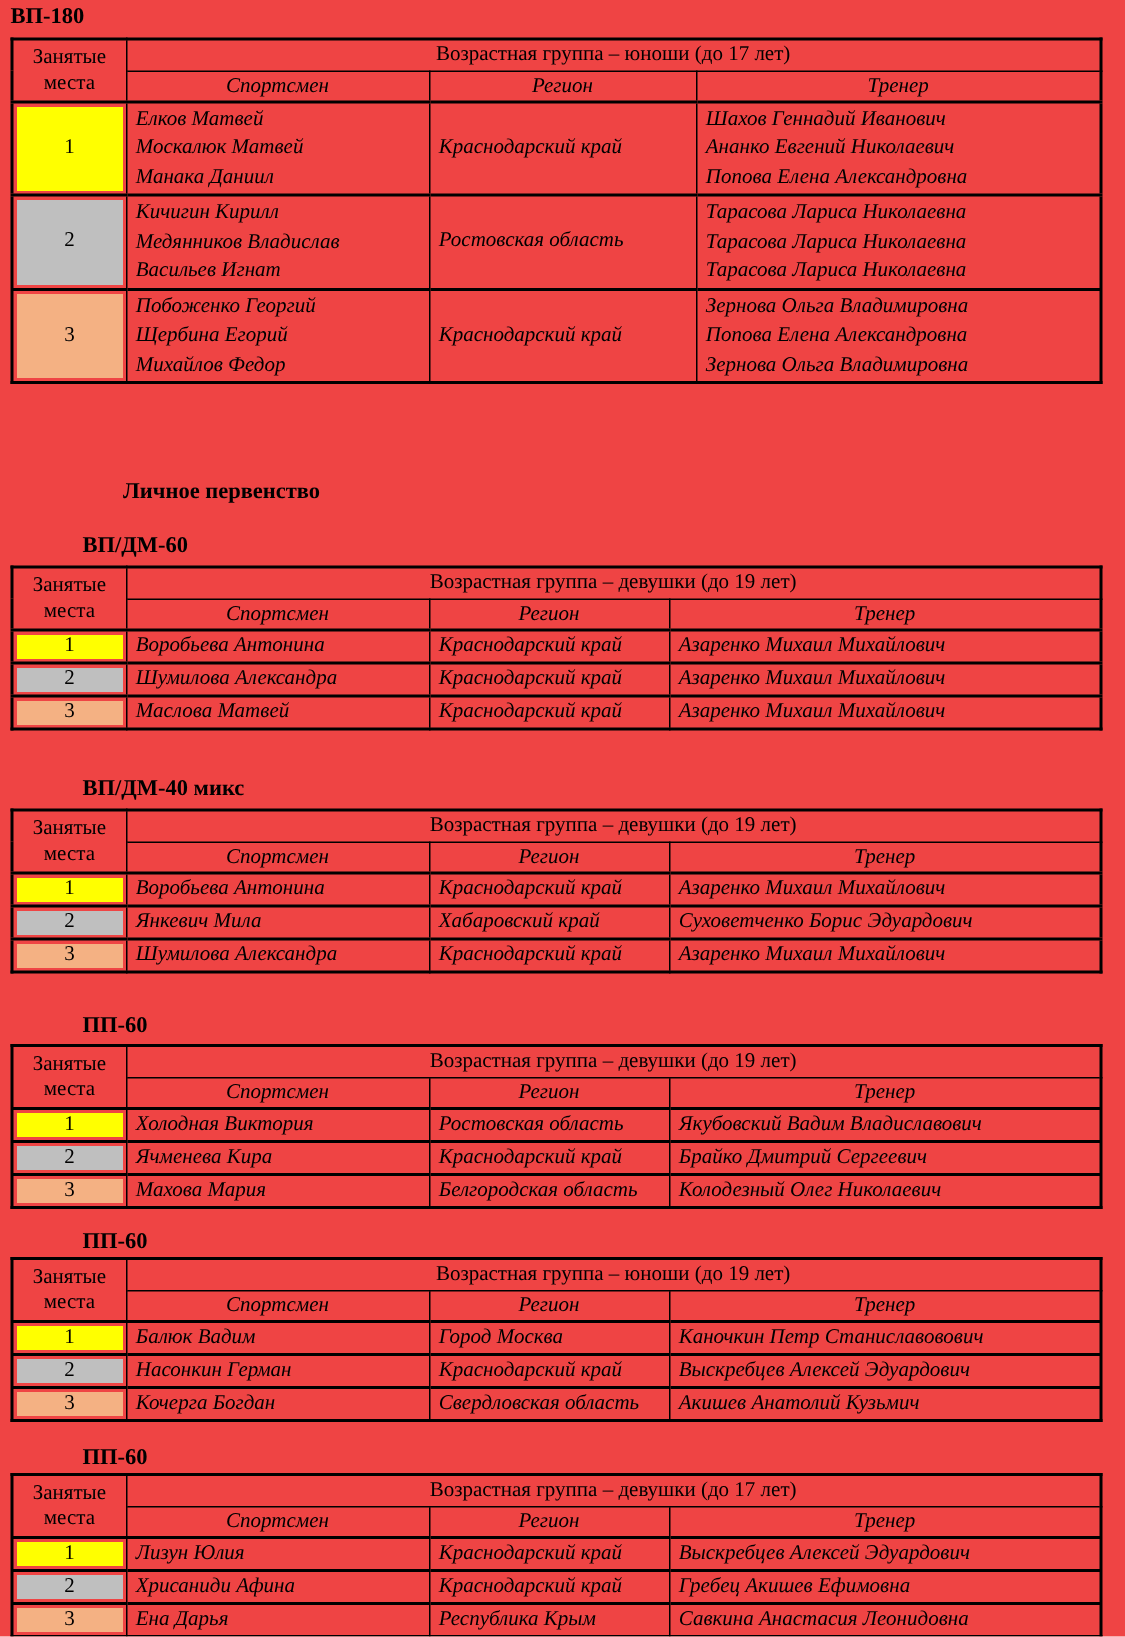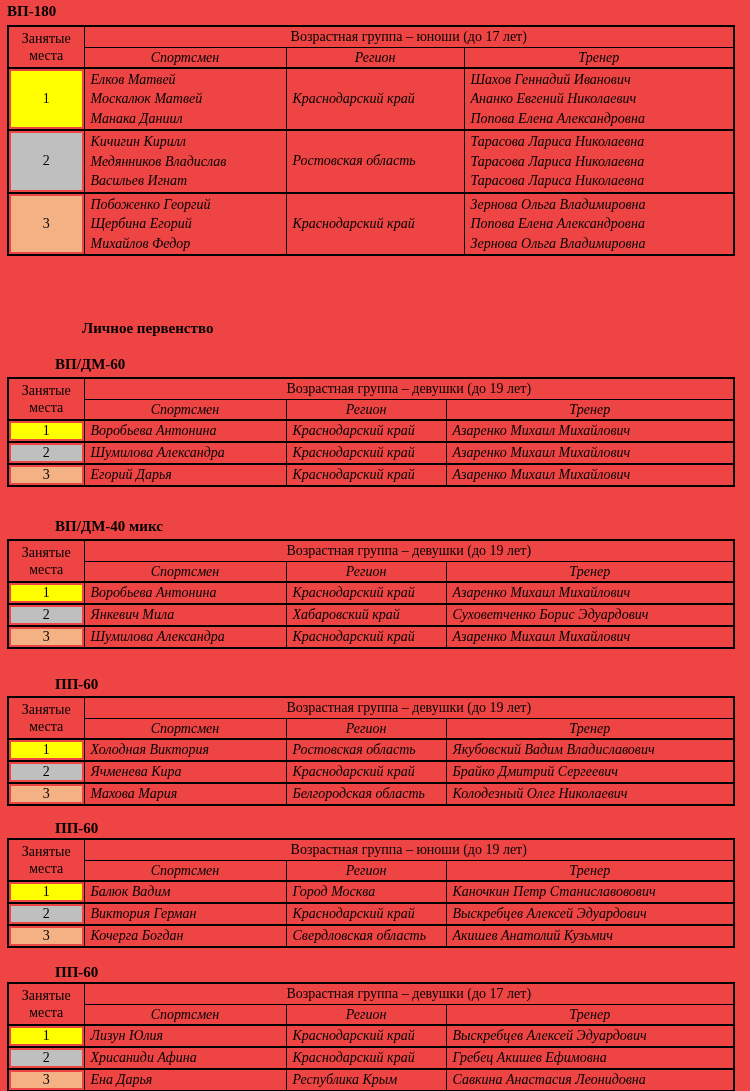--- a/index.html
+++ b/index.html
@@ -129,21 +129,21 @@
       <td class="l">Азаренко Михаил Михайлович</td>
     </tr>
     <tr class="row">
       <td class="place p2">2</td>
       <td class="l">Шумилова Александра</td>
       <td class="l">Краснодарский край</td>
       <td class="l">Азаренко Михаил Михайлович</td>
     </tr>
     <tr class="row">
       <td class="place p3">3</td>
-      <td class="l">Егорий Дарья</td>
+      <td class="l">Маслова Матвей</td>
       <td class="l">Краснодарский край</td>
       <td class="l">Азаренко Михаил Михайлович</td>
     </tr>
   </tbody>
     </table>
 
   <div class="tbl-title" style="top:518px;text-align:center;">ВП/ДМ-40 микс</div>
   <table class="res small" style="top:539px;">
     <colgroup>
         <col style="width:76px">
@@ -240,21 +240,21 @@
       <td>Тренер</td>
     </tr>
     <tr class="row">
       <td class="place p1">1</td>
       <td class="l">Балюк Вадим</td>
       <td class="l">Город Москва</td>
       <td class="l">Каночкин Петр Станиславовович</td>
     </tr>
     <tr class="row">
       <td class="place p2">2</td>
-      <td class="l">Виктория Герман</td>
+      <td class="l">Насонкин Герман</td>
       <td class="l">Краснодарский край</td>
       <td class="l">Выскребцев Алексей Эдуардович</td>
     </tr>
     <tr class="row">
       <td class="place p3">3</td>
       <td class="l">Кочерга Богдан</td>
       <td class="l">Свердловская область</td>
       <td class="l">Акишев Анатолий Кузьмич</td>
     </tr>
   </tbody>

